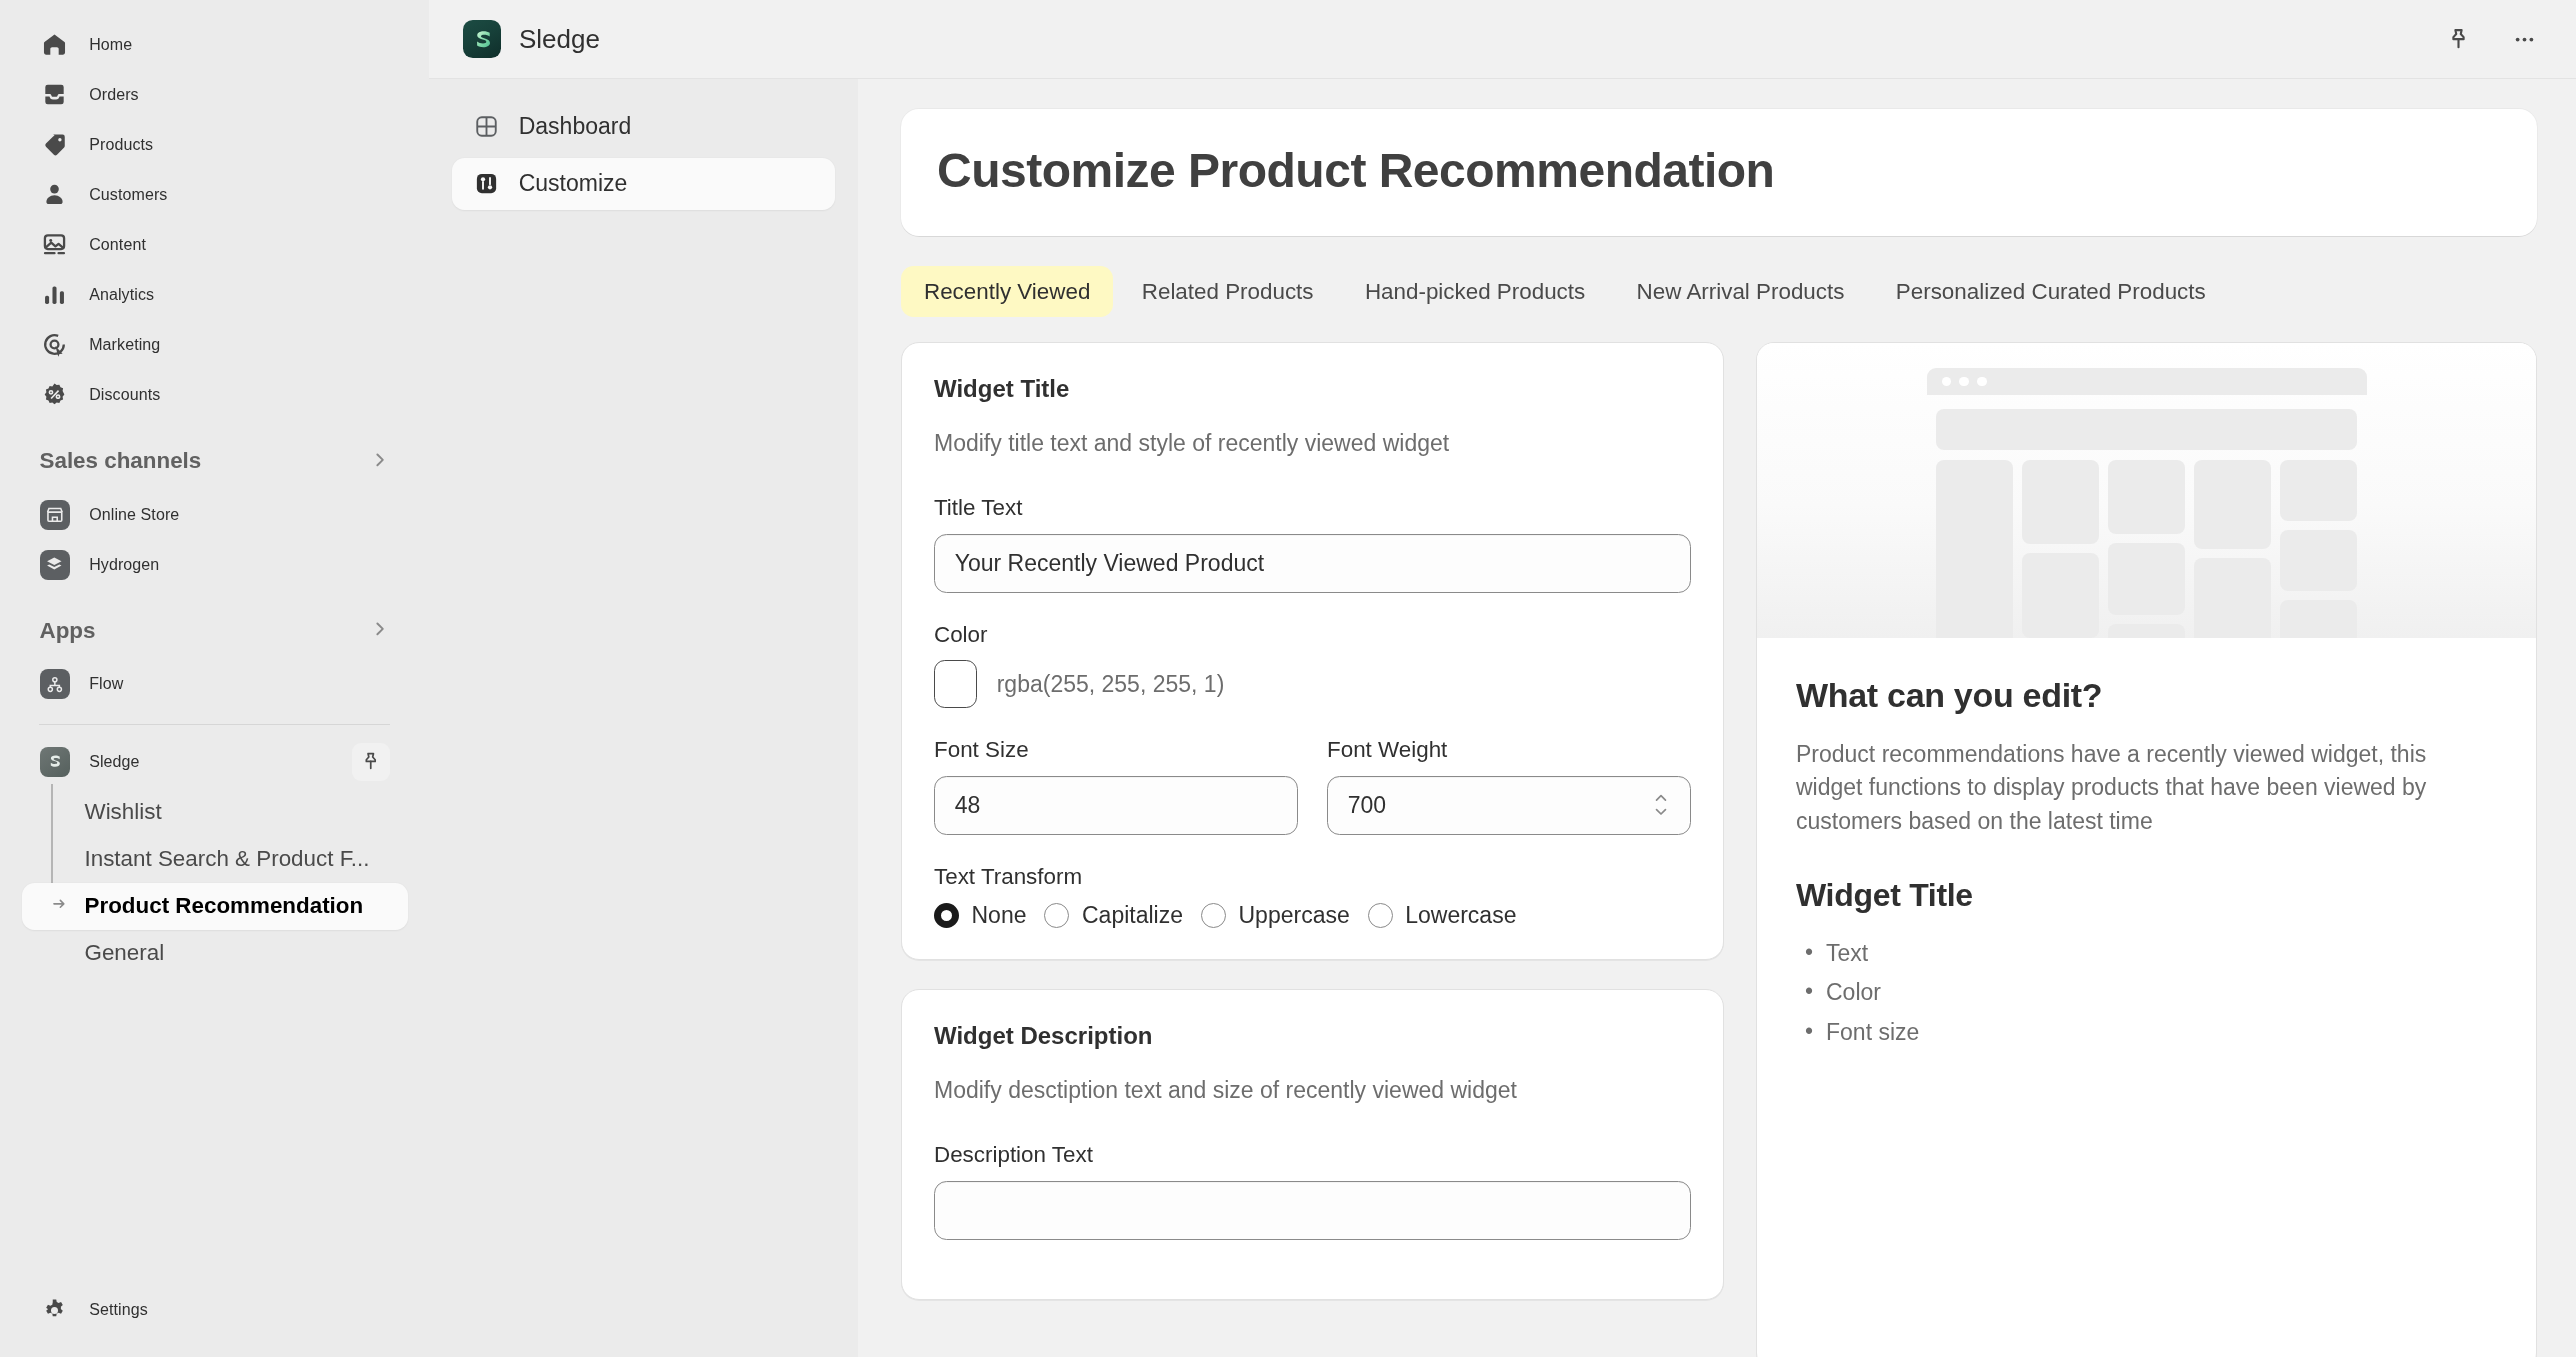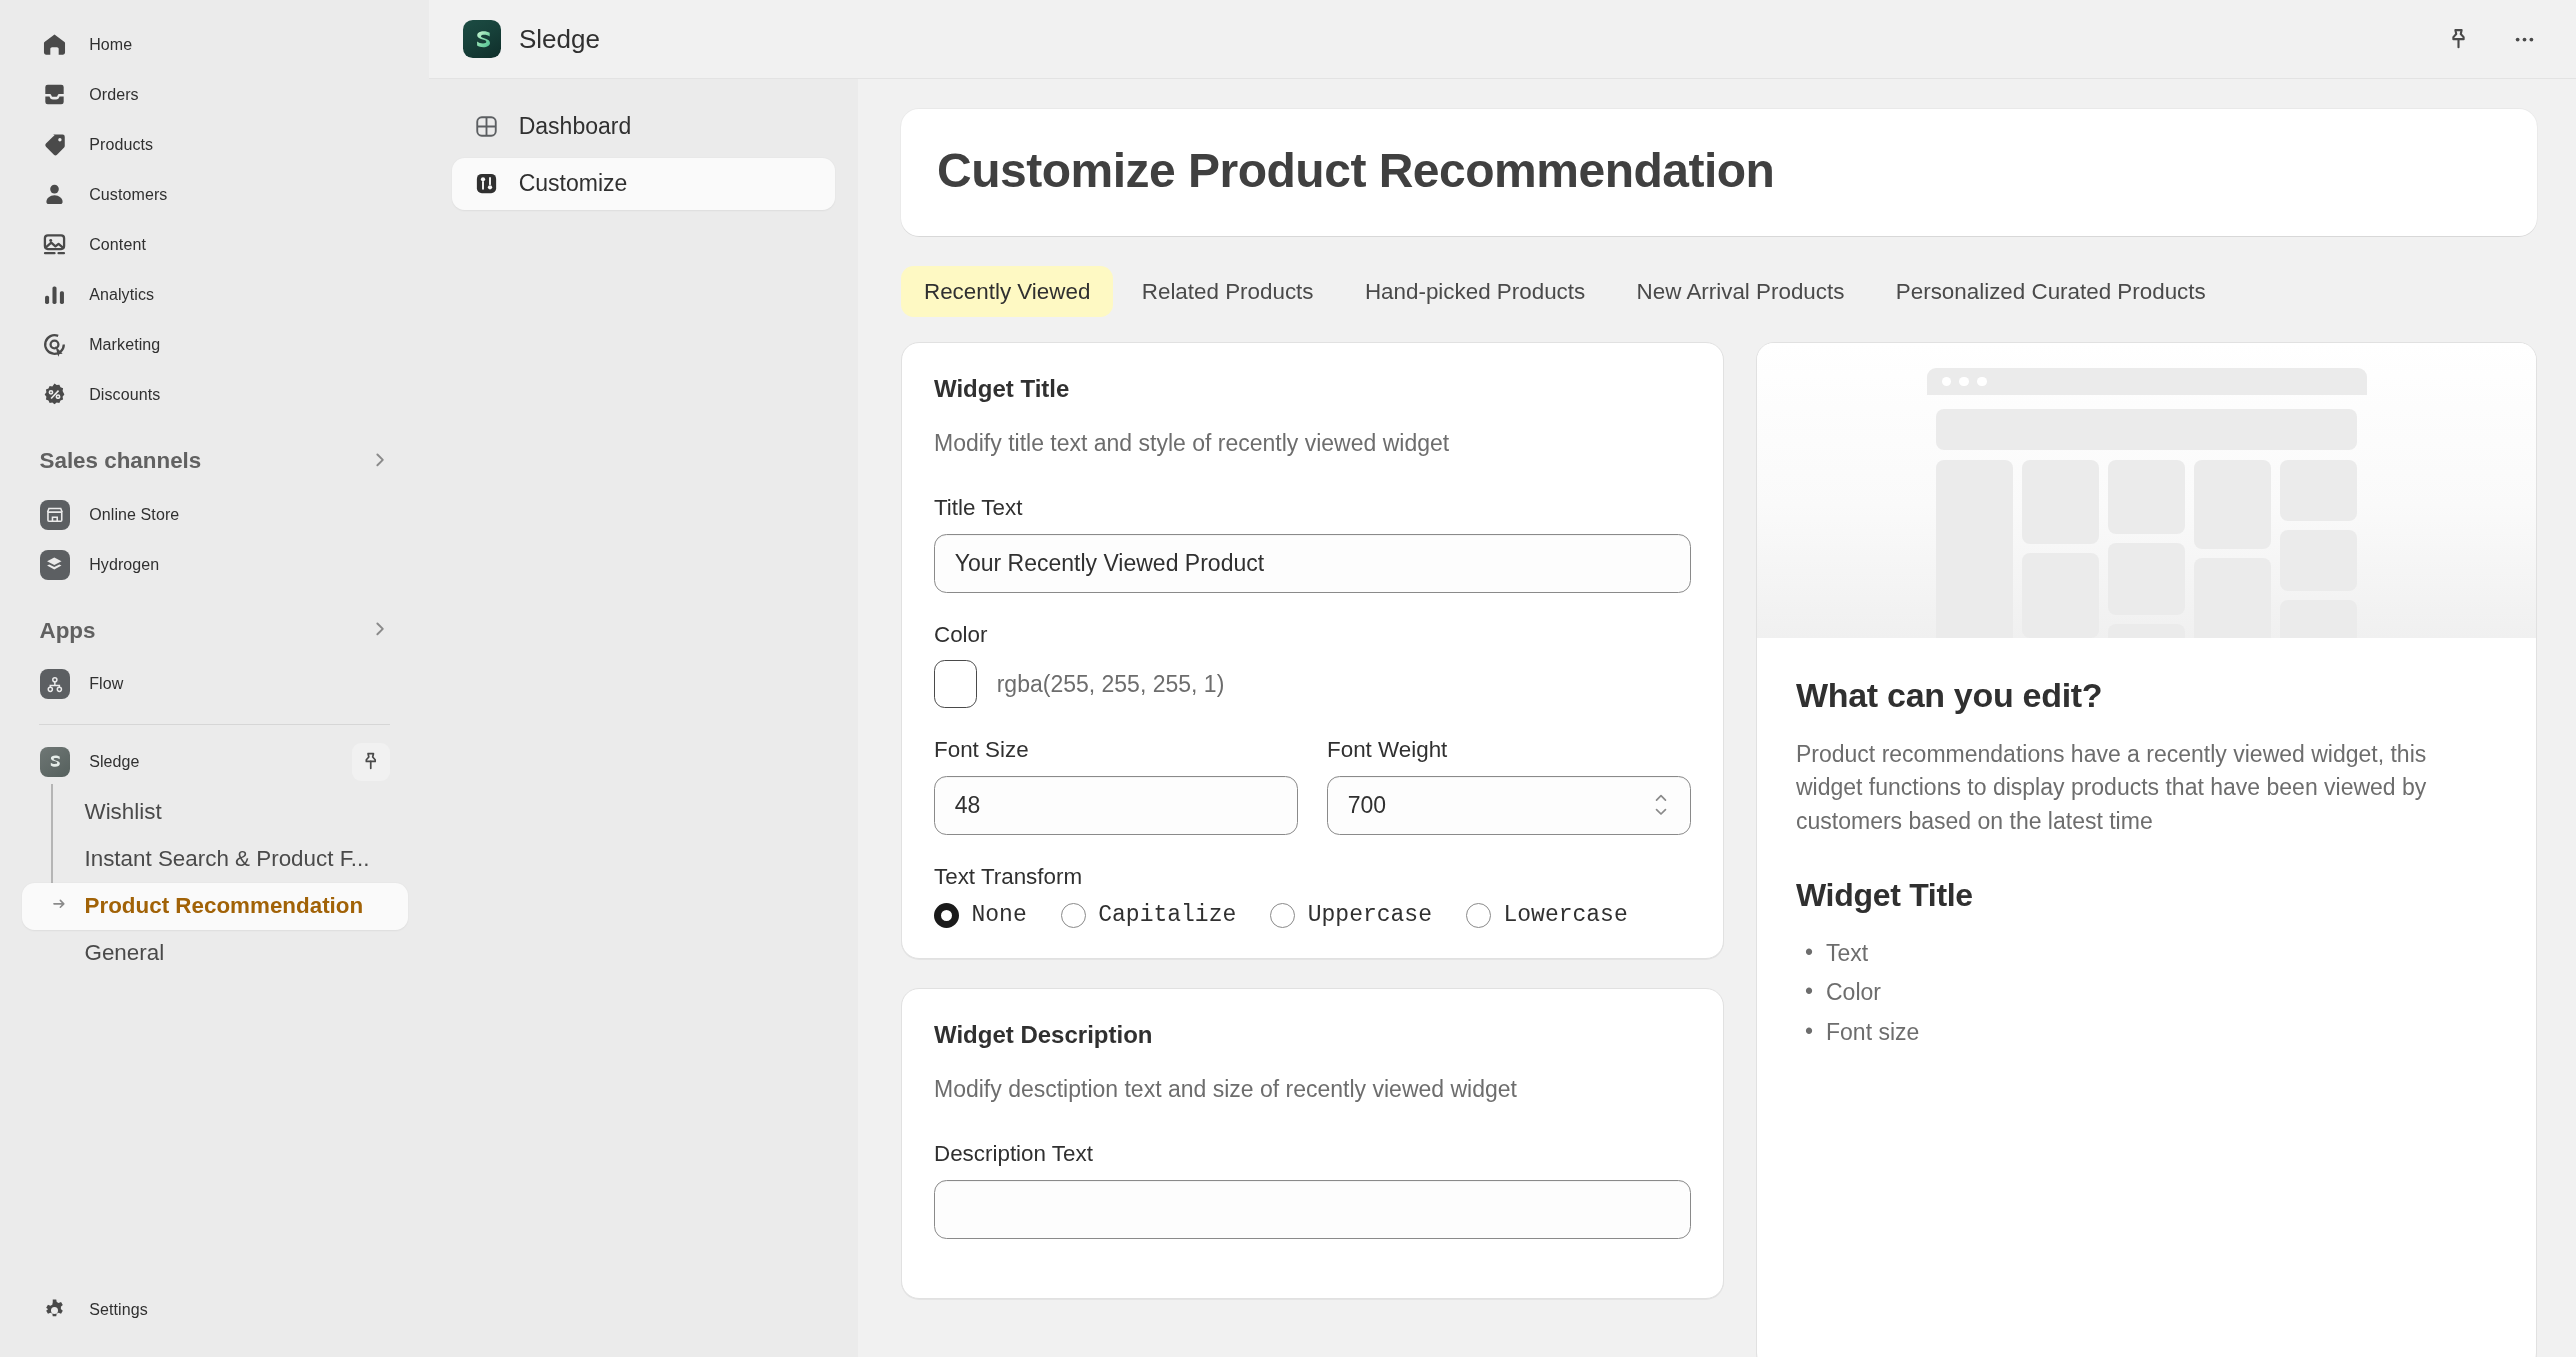--- a/index.html
+++ b/index.html
@@ -62,21 +62,21 @@
     position: absolute; left: 51px; top: -5.4px; width: 1.8px; bottom: 79px;
     background: #b5b5b5;
   }
   .sub-item {
     display:flex; align-items:center;
     height: 47px; margin: 0 21.5px; padding-left: 63px;
     border-radius: 12.5px; cursor: pointer; position: relative;
     font-size: 22.4px; color: #4a4a4a;
   }
   .sub-item.active {
-    background: #fafafa; color: #a16207; font-weight: 700;
+    background: #fafafa; color: #000000; font-weight: 700;
     box-shadow: 0 0.9px 1.8px rgba(0,0,0,.06);
     text-align: center;
   }
   .sub-item.active .arrow {
     position: absolute; left: 28px; top: 50%; transform: translateY(-50%);
     color: #8a8a8a;
   }
 
   .nav-spacer { flex: 1 1 auto; }
   .settings-row { margin-bottom: 23px; }
@@ -178,21 +178,21 @@
   .color-value { font-size: 23px; color: #6d6d6d; }
 
   .two-col { display:flex; gap: 29px; }
   .two-col > div { flex: 1 1 0; min-width: 0; }
   .stepper { position: relative; }
   .stepper .arrows {
     position:absolute; right: 19.7px; top: 50%; transform: translateY(-50%);
     display:flex; flex-direction:column; gap: 2.7px; color:#8a8a8a;
   }
 
-  .radio-row { display:flex; align-items:flex-start; gap: 18px; flex-wrap: nowrap; font-family: Liberation Mono, monospace; }
+  .radio-row { display:flex; align-items:flex-start; gap: 2px; flex-wrap: nowrap; }
   .radio-opt { display:flex; align-items:center; gap: 12.5px; cursor:pointer; padding-right: 16px; }
   .radio {
     width: 25px; height: 25px; border-radius: 50%;
     border: 1.8px solid #8a8a8a; background:#fff;
     display:flex; align-items:center; justify-content:center; flex:0 0 25px;
   }
   .radio.checked { border: 7.2px solid #1a1a1a; }
   .radio-label { font-size: 23px; color: #303030; }
 
   

